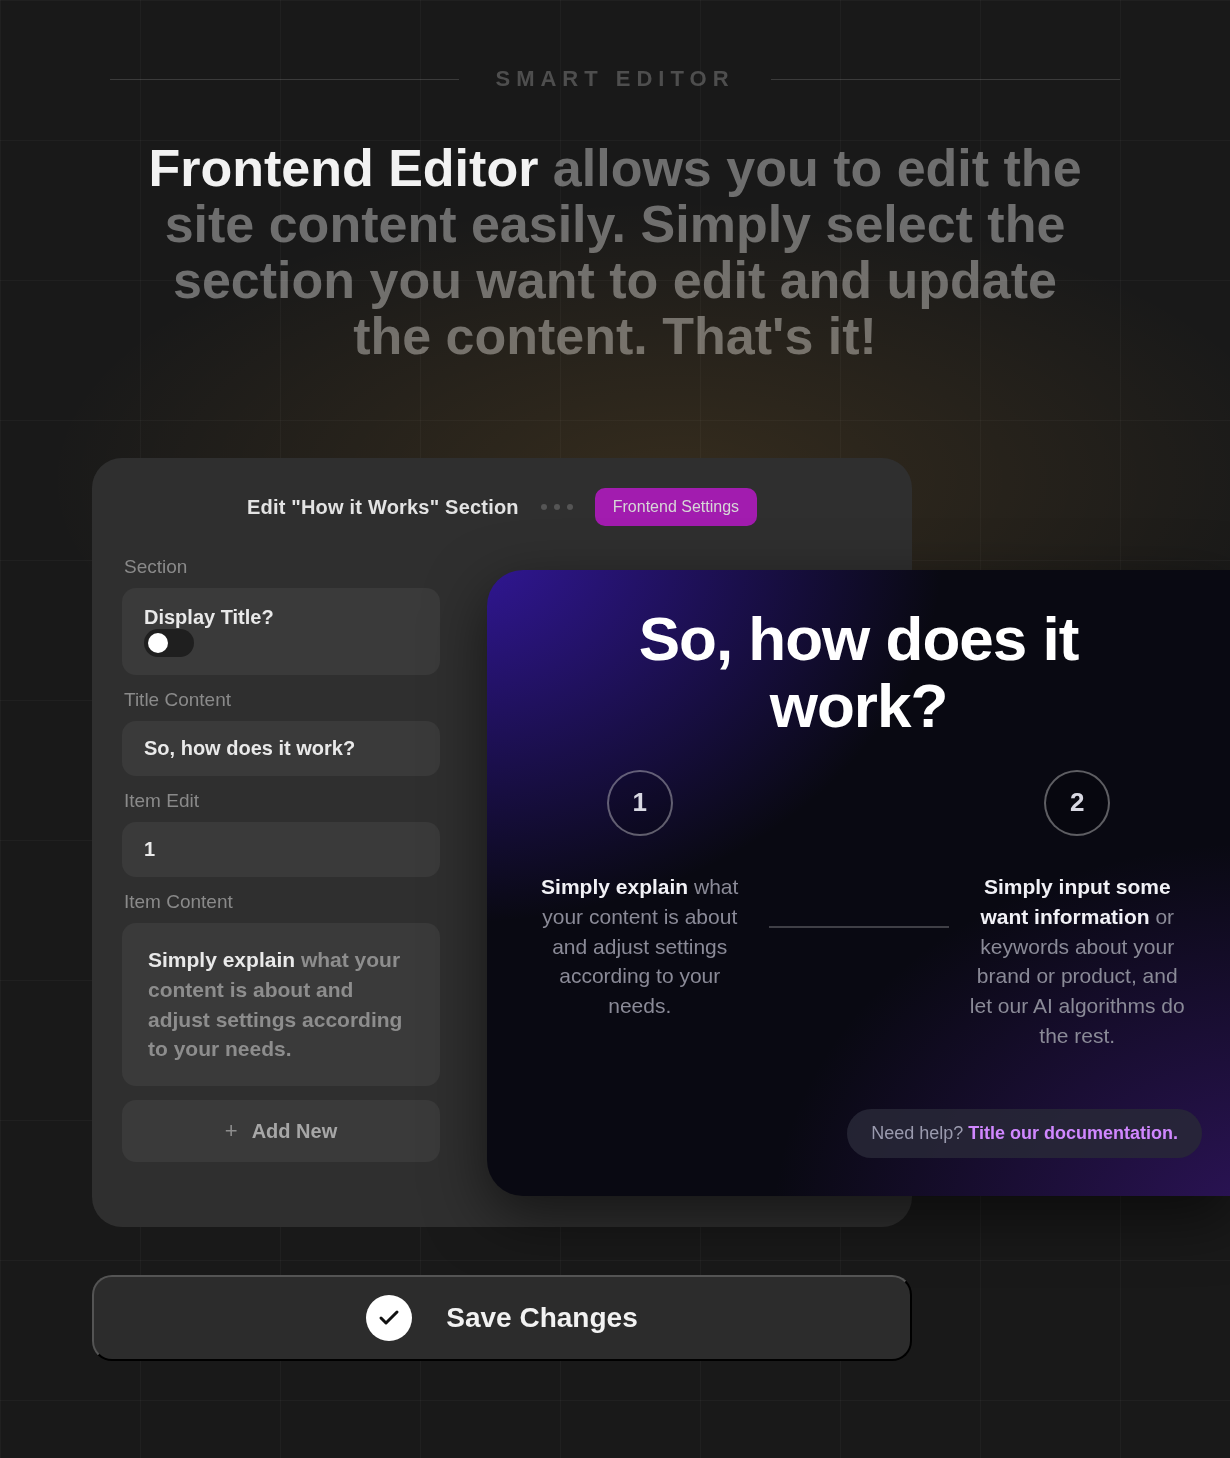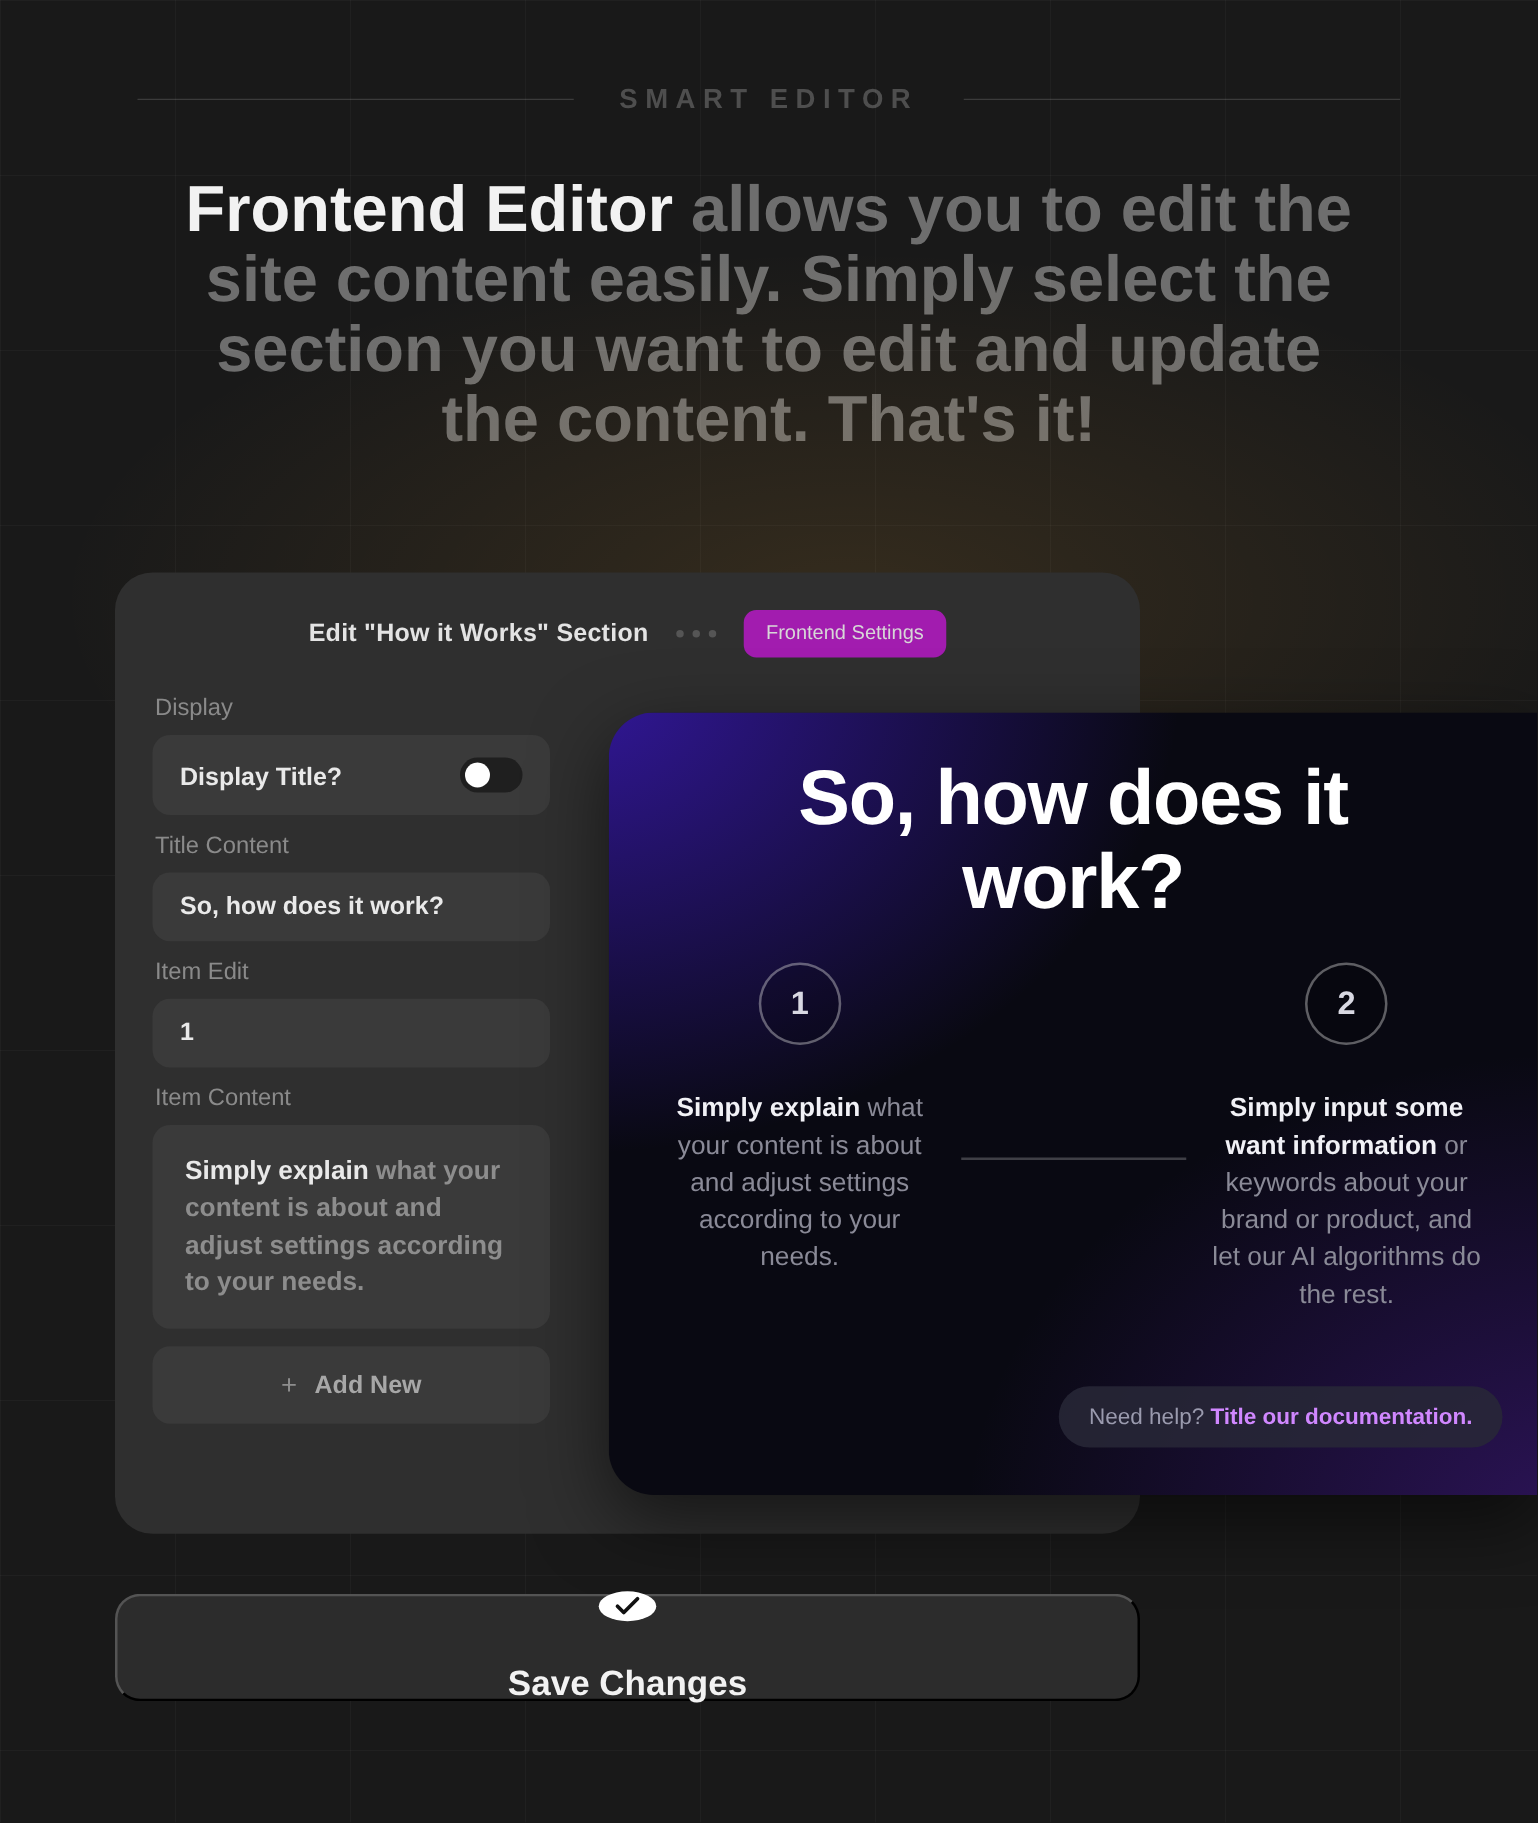--- a/index.html
+++ b/index.html
@@ -77,21 +77,21 @@
     border: none; border-radius: 10px;
     padding: 10px 18px; font-size: 16px; font-weight: 500;
     cursor: pointer;
   }
 
   .form-col { width: 318px; }
   .field-label { font-size: 19px; color: #8a8a8a; margin: 14px 0 10px 2px; font-weight: 500;}
   .field-box {
     background: #3a3a3a; border-radius: 14px;
     padding: 18px 22px;
-    display: flex; align-items: flex-end; justify-content: space-between;
+    display: flex; align-items: flex-start; justify-content: space-between; flex-direction: column;
   }
   .field-box.input { padding: 16px 22px; }
   .field-text { font-size: 20px; color: #e9e9e9; font-weight: 600; }
   .field-input {
     background: transparent; border: none; outline: none;
     font-size: 20px; color: #e9e9e9; font-weight: 600; width: 100%;
     font-family: inherit;
   }
   .toggle {
     width: 50px; height: 28px; border-radius: 999px;
@@ -189,21 +189,20 @@
   
   .save-bar {
     position: absolute;
     left: 92px; top: 1275px;
     width: 820px; height: 86px;
     background: #2c2c2c;
     border-radius: 20px;
     display: flex; align-items: center; justify-content: center;
     gap: 34px;
     cursor: pointer;
-    flex-direction: column;
   }
   .check-circle {
     width: 46px; height: 46px; border-radius: 50%;
     background: #fff; display: flex; align-items: center; justify-content: center;
   }
   .check-circle svg { width: 24px; height: 24px; }
   .save-label { font-size: 28px; font-weight: 700; color: #f2f2f2; }
 
 </style>
 </head>
@@ -228,21 +227,21 @@
     <div class="dots">
         <span></span>
         <span></span>
         <span></span>
       </div>
     <button class="frontend-settings-btn">Frontend Settings</button>
   </div>
 
   <div class="form-col">
 
-    <div class="field-label">Display</div>
+    <div class="field-label">Section</div>
     <div class="field-box">
       <span class="field-text">Display Title?</span>
       <div class="toggle">
           <div class="knob"></div>
         </div>
     </div>
 
     <div class="field-label">Title Content</div>
     <div class="field-box input">
       <input class="field-input" value="So, how does it work?" style="">

